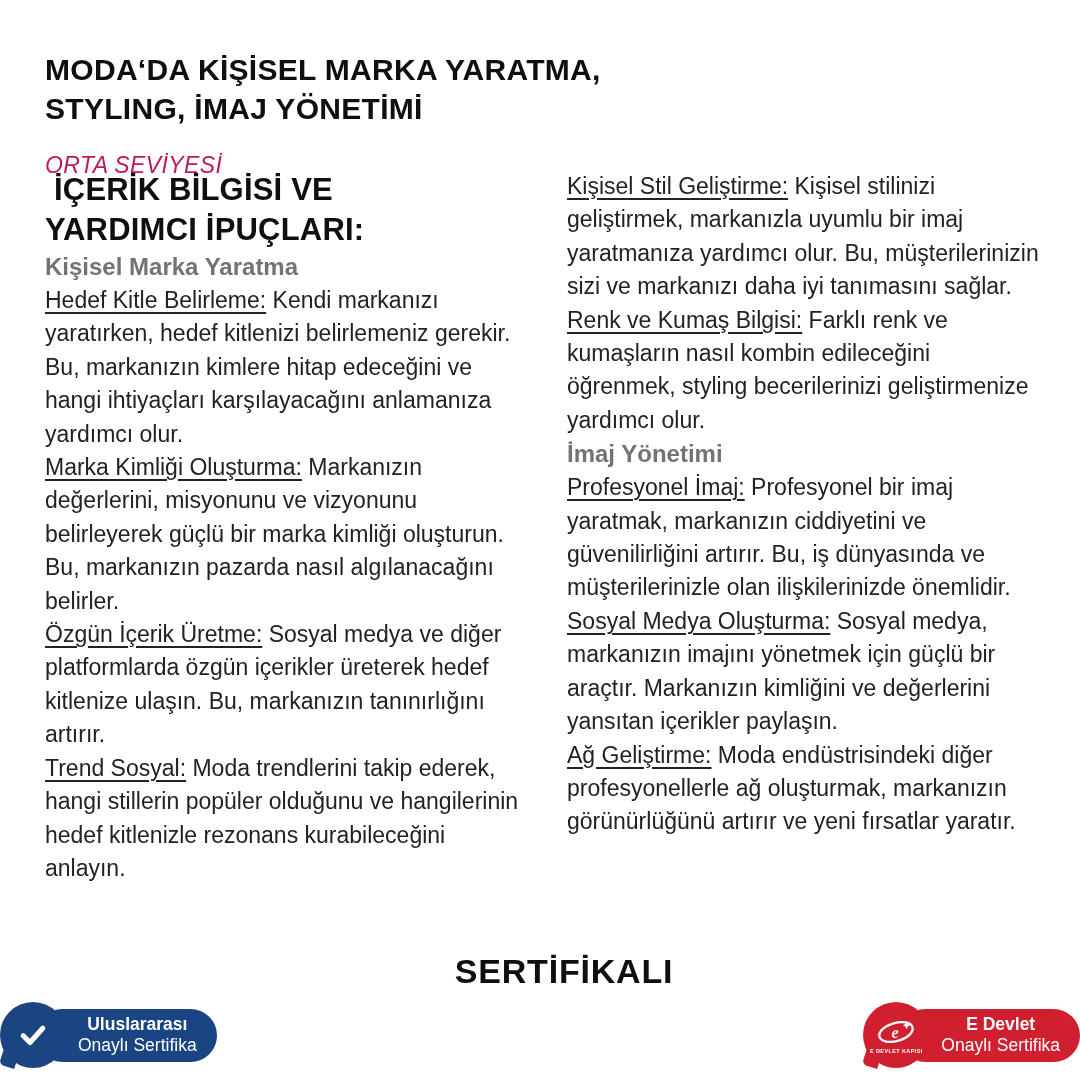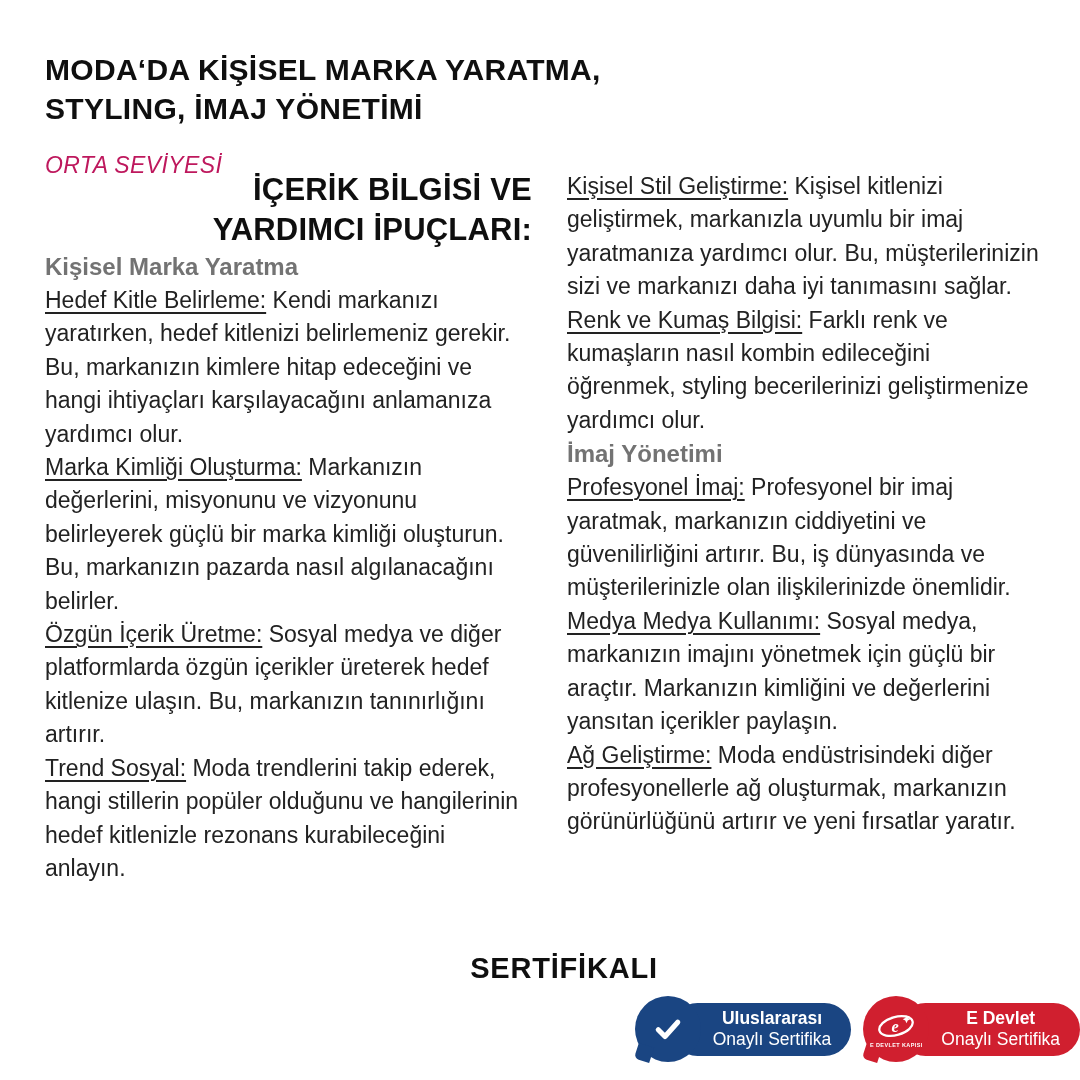--- a/index.html
+++ b/index.html
@@ -8,29 +8,29 @@
     font-family:"Liberation Sans",sans-serif;color:#1e1e1e;
   }
   
   .header{position:absolute;left:45px;top:50px;}
   .title-line{font-size:30px;font-weight:800;line-height:39px;color:#0f0f0f;letter-spacing:.3px;}
   .subtitle{font-size:23px;font-style:italic;font-weight:400;color:#be185d;margin-top:24px;letter-spacing:.4px;}
   
   .columns{position:absolute;left:45px;top:170px;display:flex;gap:35px;}
   .col-left{width:487px;}
   .col-right{width:478px;}
-  .content-heading-line{font-size:31px;font-weight:800;line-height:40px;color:#0f0f0f;letter-spacing:.2px;text-align:right;}
+  .content-heading-line{font-size:31px;font-weight:800;line-height:40px;color:#0f0f0f;letter-spacing:.2px;}
   .content-heading-line.first{padding-left:9px;}
   .subheading{font-size:24px;font-weight:700;line-height:34px;color:#737373;}
   .entry{font-size:23px;line-height:33.4px;margin:0;color:#222;}
   .term{text-decoration:underline;text-decoration-thickness:2px;text-underline-offset:4px;}
   
   .certified{position:absolute;left:0;top:952px;width:1080px;text-align:center;}
-  .cert-heading{font-size:29px;font-weight:800;letter-spacing:.8px;color:#0f0f0f;padding-left:48px;}
-  .badges{display:flex;justify-content:flex-end;align-items:center;gap:12px;margin-top:11px;}
+  .cert-heading{font-size:34px;font-weight:800;letter-spacing:.8px;color:#0f0f0f;padding-left:48px;}
+  .badges{display:flex;justify-content:space-between;align-items:center;gap:21px;margin-top:11px;}
   .badge{display:flex;align-items:center;height:66px;}
   .badge-circle{
     position:relative;width:66px;height:66px;border-radius:50%;
     display:flex;flex-direction:column;align-items:center;justify-content:center;
     z-index:2;background:var(--c);
   }
   .badge-circle::before{ 
     content:"";position:absolute;left:1px;bottom:1px;width:16px;height:16px;
     background:var(--c);transform:rotate(18deg);border-bottom-left-radius:5px;z-index:-1;
   }
@@ -59,25 +59,25 @@
     <div id="left-blocks">
         <div class="subheading">Kişisel Marka Yaratma</div>
         <p class="entry"><span class="term">Hedef Kitle Belirleme:</span><span> Kendi markanızı yaratırken, hedef kitlenizi belirlemeniz gerekir. Bu, markanızın kimlere hitap edeceğini ve hangi ihtiyaçları karşılayacağını anlamanıza yardımcı olur.</span></p>
         <p class="entry"><span class="term">Marka Kimliği Oluşturma:</span><span> Markanızın değerlerini, misyonunu ve vizyonunu belirleyerek güçlü bir marka kimliği oluşturun. Bu, markanızın pazarda nasıl algılanacağını belirler.</span></p>
         <p class="entry"><span class="term">Özgün İçerik Üretme:</span><span> Sosyal medya ve diğer platformlarda özgün içerikler üreterek hedef kitlenize ulaşın. Bu, markanızın tanınırlığını artırır.</span></p>
         <p class="entry"><span class="term">Trend Sosyal:</span><span> Moda trendlerini takip ederek, hangi stillerin popüler olduğunu ve hangilerinin hedef kitlenizle rezonans kurabileceğini anlayın.</span></p>
       </div>
   </div>
   <div class="col-right">
     <div id="right-blocks">
-        <p class="entry"><span class="term">Kişisel Stil Geliştirme:</span><span> Kişisel kitlenizi geliştirmek, markanızla uyumlu bir imaj yaratmanıza yardımcı olur. Bu, müşterilerinizin sizi ve markanızı daha iyi tanımasını sağlar.</span></p>
+        <p class="entry"><span class="term">Kişisel Stil Geliştirme:</span><span> Kişisel stilinizi geliştirmek, markanızla uyumlu bir imaj yaratmanıza yardımcı olur. Bu, müşterilerinizin sizi ve markanızı daha iyi tanımasını sağlar.</span></p>
         <p class="entry"><span class="term">Renk ve Kumaş Bilgisi:</span><span> Farklı renk ve kumaşların nasıl kombin edileceğini öğrenmek, styling becerilerinizi geliştirmenize yardımcı olur.</span></p>
         <div class="subheading">İmaj Yönetimi</div>
         <p class="entry"><span class="term">Profesyonel İmaj:</span><span> Profesyonel bir imaj yaratmak, markanızın ciddiyetini ve güvenilirliğini artırır. Bu, iş dünyasında ve müşterilerinizle olan ilişkilerinizde önemlidir.</span></p>
-        <p class="entry"><span class="term">Medya Medya Kullanımı:</span><span> Sosyal medya, markanızın imajını yönetmek için güçlü bir araçtır. Markanızın kimliğini ve değerlerini yansıtan içerikler paylaşın.</span></p>
+        <p class="entry"><span class="term">Sosyal Medya Oluşturma:</span><span> Sosyal medya, markanızın imajını yönetmek için güçlü bir araçtır. Markanızın kimliğini ve değerlerini yansıtan içerikler paylaşın.</span></p>
         <p class="entry"><span class="term">Ağ Geliştirme:</span><span> Moda endüstrisindeki diğer profesyonellerle ağ oluşturmak, markanızın görünürlüğünü artırır ve yeni fırsatlar yaratır.</span></p>
       </div>
   </div>
 </div>
 
 <div class="certified">
   <div class="cert-heading">SERTİFİKALI</div>
   <div class="badges">
 
     <div class="badge" style="--c: #1a4582;">

